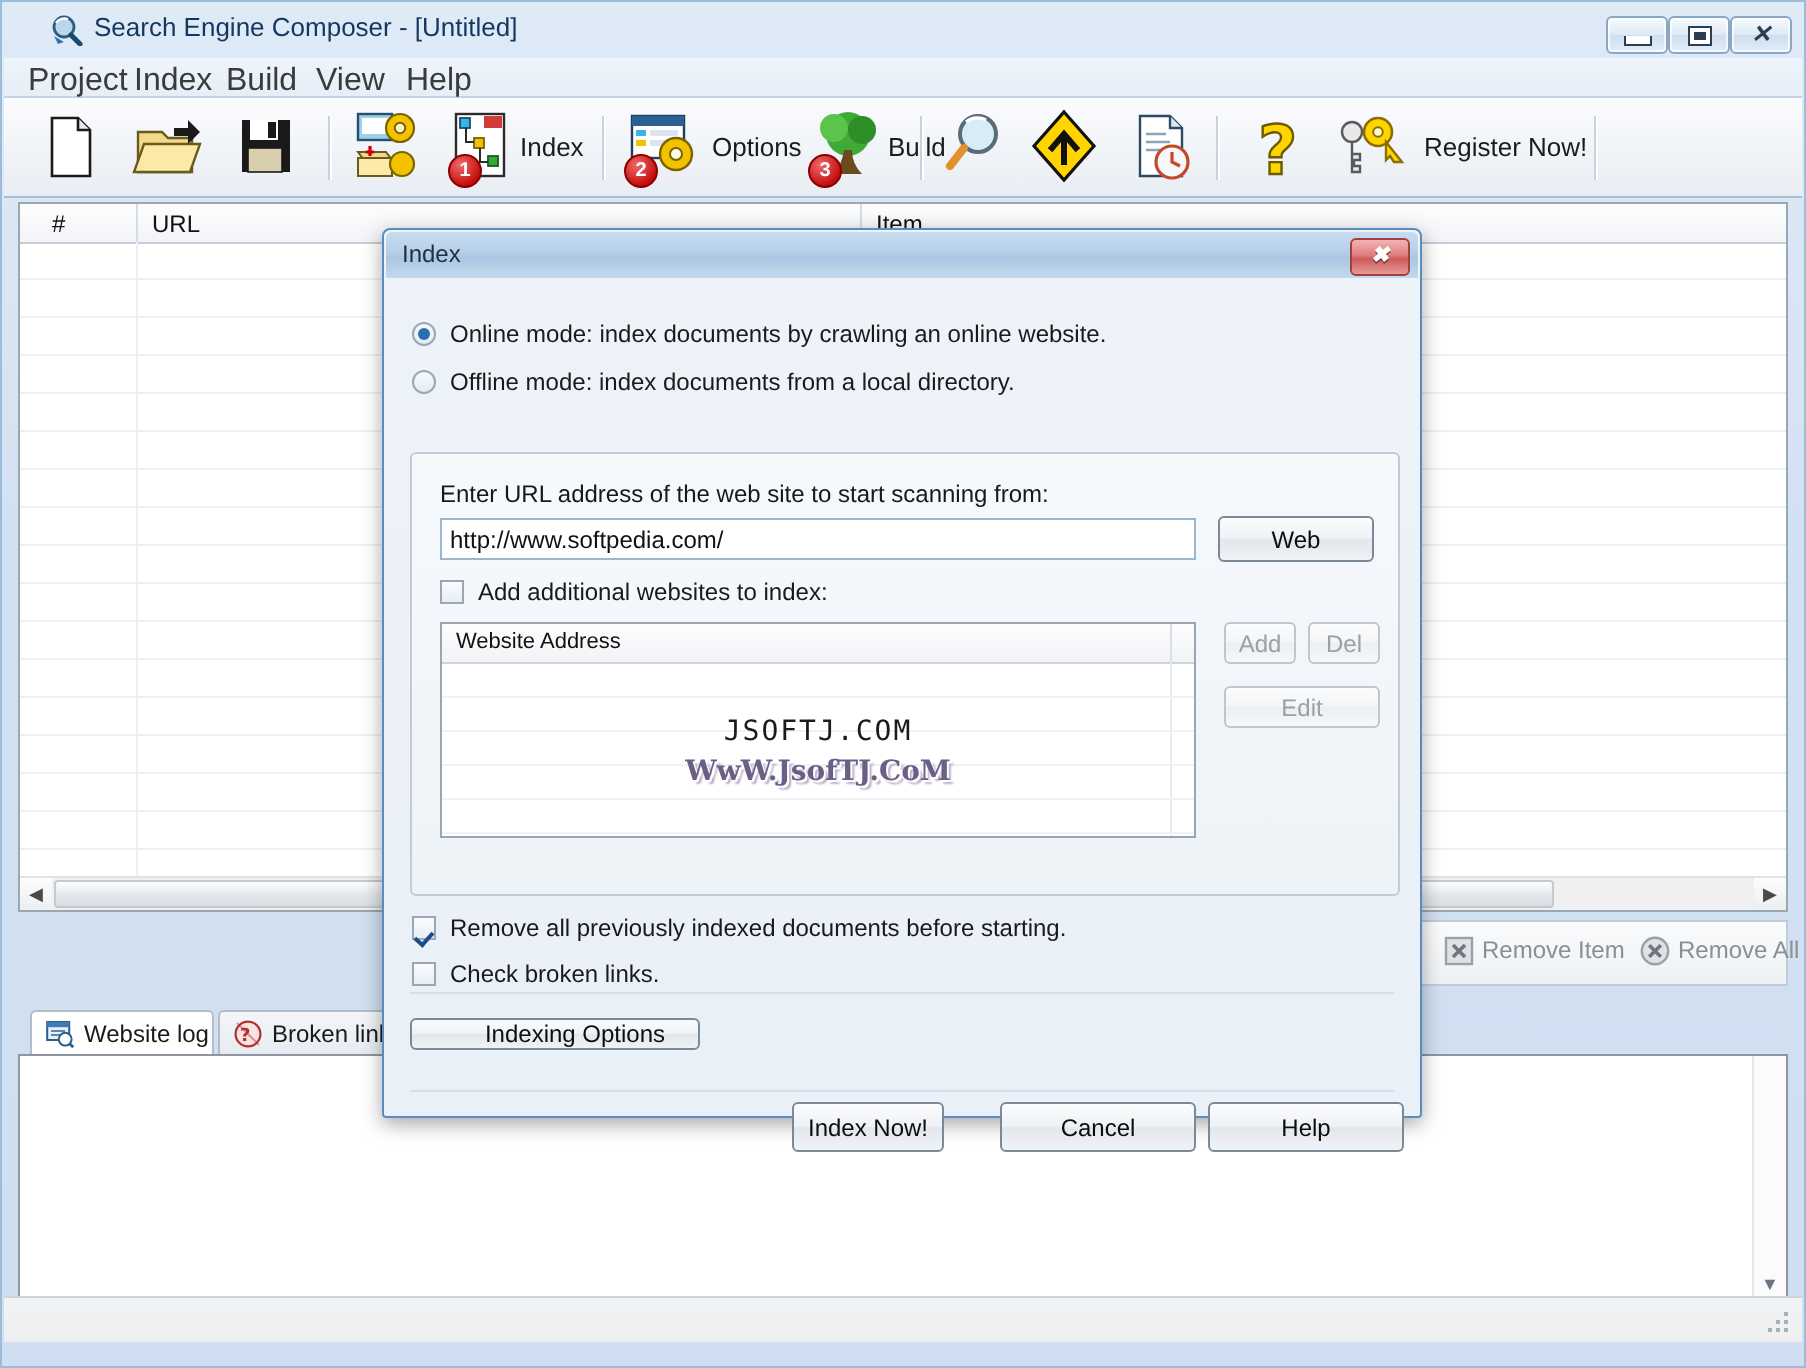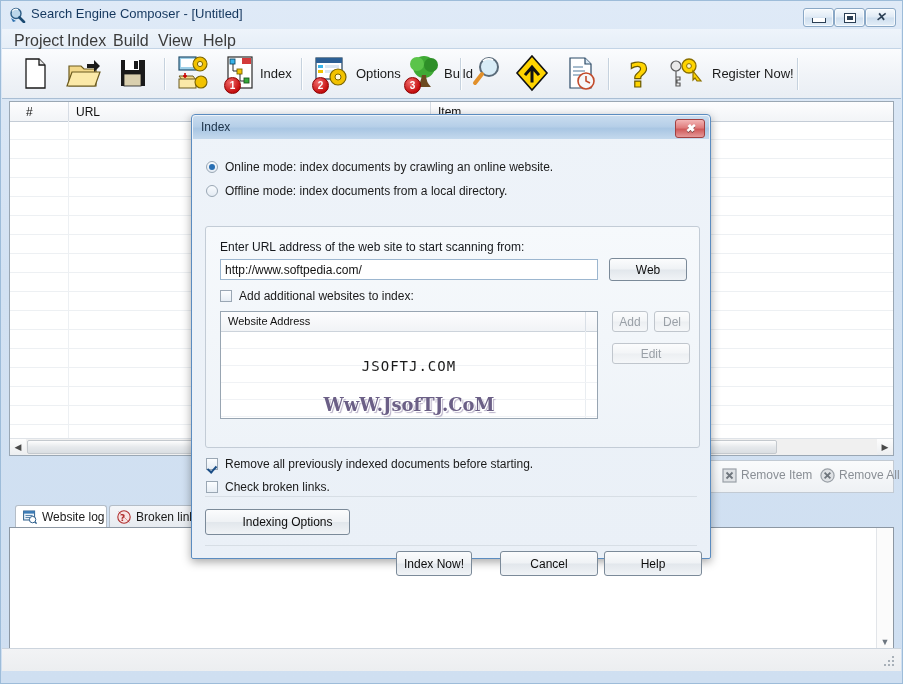--- a/index.html
+++ b/index.html
@@ -10,21 +10,21 @@
     background:#d6e5f5;
   }
   
   #app-window{
     position:absolute;left:0;top:0;width:903px;height:684px;
     background:linear-gradient(180deg,#dfeaf7 0%,#d2e1f2 40%,#cfdff1 100%);
     border:1px solid #9dbcd9;box-sizing:border-box;
   }
   
   #title-bar{
-    position:absolute;left:0;top:0;right:0;height:44px;
+    position:absolute;left:16px;top:0;right:0;height:44px;
   }
   #title-icon{
     position:absolute;left:8px;top:6px;width:17px;height:16px;
   }
   #title-text{
     position:absolute;left:30px;top:5px;
     font-size:13px;color:#14375e;white-space:nowrap;
   }
   .wbtn{
     position:absolute;top:7px;width:29px;height:17px;
@@ -205,29 +205,29 @@
   #site-head-div{position:absolute;right:11px;top:0;width:1px;height:19px;background:#d9dfe6;}
   #site-vsplit{position:absolute;right:11px;top:19px;bottom:0;width:1px;background:#e9edf1;}
   .site-row{position:absolute;left:0;right:0;height:17px;border-bottom:1px solid #f0f2f5;}
   #wm-1{
     position:absolute;left:0;right:0;top:46px;text-align:center;
     font-family:"DejaVu Sans Mono",monospace;font-size:14px;letter-spacing:1px;
     color:#1b1b1b;
   }
   #wm-2{
     position:absolute;left:0;right:0;top:66px;text-align:center;
-    font-family:"DejaVu Serif",serif;font-size:18px;font-weight:bold;
-    color:#6b5f86;text-shadow:1px 1px 0 #ffffff, 2px 2px 1px #b9b1c8;margin-top:16px;
+    font-family:"DejaVu Serif",serif;font-size:14px;font-weight:bold;
+    color:#6b5f86;text-shadow:1px 1px 0 #ffffff, 2px 2px 1px #b9b1c8;
   }
   #add-btn{position:absolute;left:406px;top:84px;width:36px;height:21px;}
   #del-btn{position:absolute;left:448px;top:84px;width:36px;height:21px;}
   #edit-btn{position:absolute;left:406px;top:116px;width:78px;height:21px;}
   .dlg-chk{position:absolute;left:13px;font-size:12px;color:#1a1a1a;}
   #dlg-sep-1{position:absolute;left:12px;right:12px;top:357px;height:1px;background:#d7dee5;}
-  #indexing-options-btn{position:absolute;left:12px;top:370px;width:145px;height:26px;padding-left:20px;}
+  #indexing-options-btn{position:absolute;left:12px;top:370px;width:145px;height:16px;padding-left:20px;}
   #dlg-sep-2{position:absolute;left:12px;right:12px;top:406px;height:1px;background:#d7dee5;}
   #index-now-btn{position:absolute;left:203px;top:412px;width:76px;height:25px;}
   #cancel-btn{position:absolute;left:307px;top:412px;width:98px;height:25px;}
   #help-btn{position:absolute;left:411px;top:412px;width:98px;height:25px;}
   .btn-center{display:flex;align-items:center;justify-content:center;height:100%;}
   
   #softpedia-wm{
     position:absolute;left:255px;top:225px;width:230px;text-align:center;
     font-family:"Liberation Serif",serif;font-size:27px;letter-spacing:2px;
     color:#e9e9e9;pointer-events:none;

